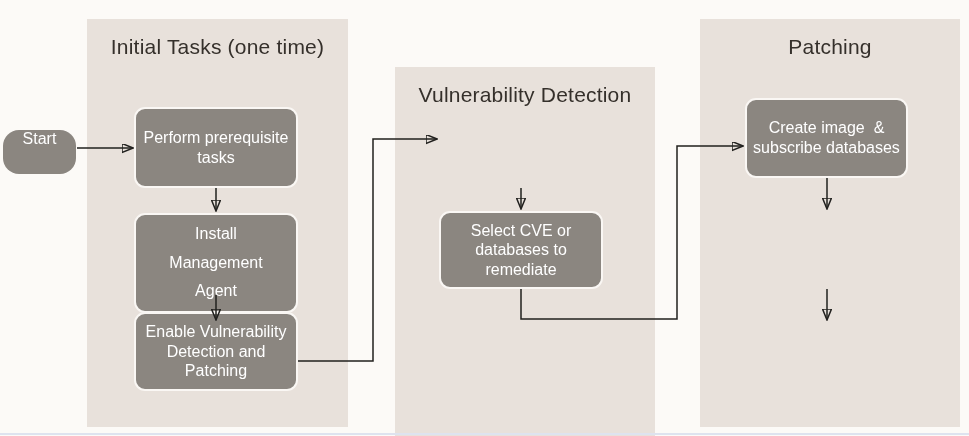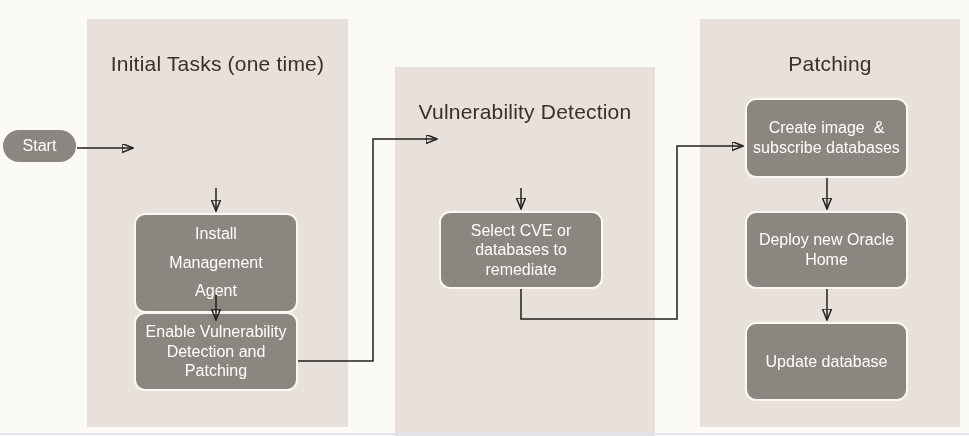--- a/index.html
+++ b/index.html
@@ -19,21 +19,21 @@
     position: absolute;
     top: 19px;
     height: 408px;
     background: var(--lane-bg, #e8e1db);
   }
   .lane-1 { left: 87px;  width: 261px; }
   .lane-2 { left: 395px; width: 260px; margin-top: 48px; }
   .lane-3 { left: 700px; width: 260px; }
   .lane-title {
     margin: 0;
-    padding-top: 33px;
+    padding-top: 16px;
     text-align: center;
     font-size: 21px;
     font-weight: 400;
     color: var(--title-text, #35302b);
     letter-spacing: 0.2px;
     white-space: nowrap;
   }
   .node {
     position: absolute;
     box-sizing: border-box;
@@ -48,25 +48,24 @@
     font-size: 16px;
     line-height: 1.22;
   }
   .node-label { white-space: pre-wrap; }
   .node--spread { line-height: 1.78; }
   .start-node {
     position: absolute;
     left: 3px;
     top: 130px;
     width: 73px;
-    height: 32px;
+    height: 44px;
     background: var(--node-fill, #8b8680);
     border-radius: 16px;
     display: flex;
-    align-items: center;
     justify-content: center;
     color: var(--node-text, #ffffff);
     font-size: 16px;
   }
   
   .node-a { left: 134px; top: 107px; width: 164px; height: 81px; }
   .node-b { left: 134px; top: 213px; width: 164px; height: 100px; }
   .node-c { left: 134px; top: 312px; width: 164px; height: 79px; }
   
   .node-d { left: 439px; top: 107px; width: 164px; height: 81px; }
@@ -106,47 +105,44 @@
     <h2 class="lane-title">Vulnerability Detection</h2>
   </div>
   <div class="lane lane-3">
     <h2 class="lane-title">Patching</h2>
   </div>
 
   <div class="start-node">
     <span class="node-label">Start</span>
   </div>
 
+  <div class="node node-a">
+    <span class="node-label">Perform prerequisite
+tasks</span>
+  </div>
   <div class="node node-b node--spread">
     <span class="node-label">Install
 Management
 Agent</span>
   </div>
   <div class="node node-c">
     <span class="node-label">Enable Vulnerability
 Detection and
 Patching</span>
   </div>
 
   <div class="node node-e">
     <span class="node-label">Select CVE or
 databases to
 remediate</span>
   </div>
 
   <div class="node node-f">
     <span class="node-label">Create image  &amp;
 subscribe databases</span>
-  </div>
-  <div class="node node-g">
-    <span class="node-label">Deploy new Oracle
-Home</span>
-  </div>
-  <div class="node node-h">
-    <span class="node-label">Update database</span>
   </div>
 
   <svg class="connectors" viewBox="0 0 969 436" xmlns="http://www.w3.org/2000/svg">
     <defs>
       <marker id="arrow" markerUnits="userSpaceOnUse" markerWidth="12" markerHeight="10" refX="10" refY="4.5" orient="auto">
         <path d="M0,0 L11,4.5 L0,9 Z" fill="#21201e" stroke="none"></path>
       </marker>
     </defs>
     <path d="M77,148 H132" marker-end="url(#arrow)"></path>
     <path d="M216,188 V210" marker-end="url(#arrow)"></path>

